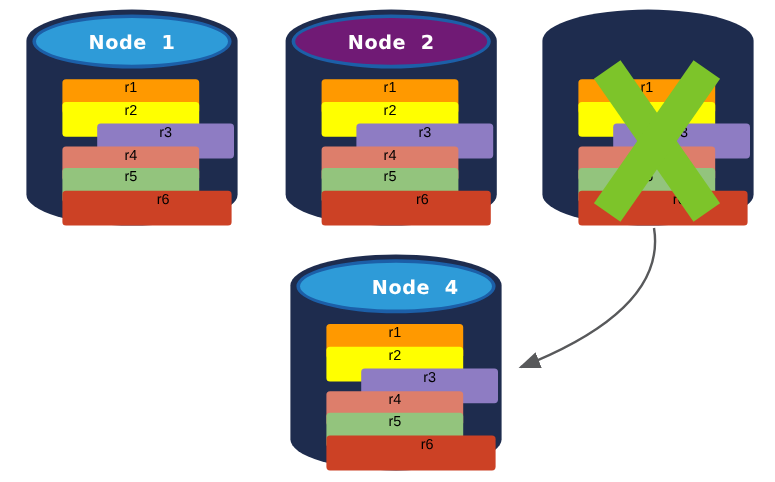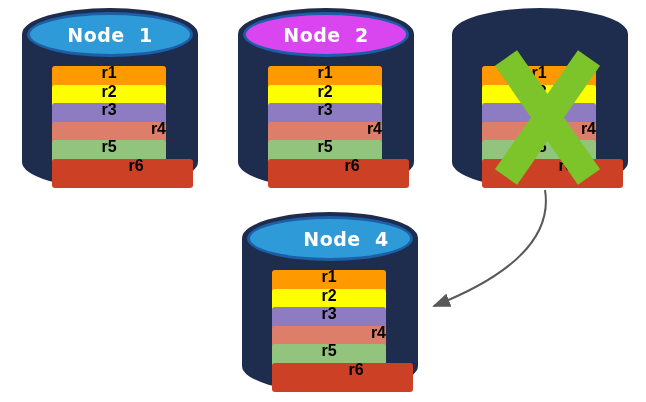--- a/index.html
+++ b/index.html
@@ -26,38 +26,38 @@
     position: absolute;
     left: 5px; right: 5px; top: 4px; height: 45px;
     border-radius: 50%;
     border: 3px solid;
     box-sizing: border-box;
     display: flex; align-items: center; justify-content: center;
   }
   .node-title {
     font-family: "DejaVu Sans", sans-serif;
     font-weight: bold;
-    font-size: 19px;
+    font-size: 16px;
     white-space: pre;
     letter-spacing: 0.5px;
     padding-top: 1px;
   }
   .row {
     position: absolute;
     left: 30px; width: 114px; height: 29px;
     border-radius: 3px;
     text-align: center;
-    font-weight: bold;
-    font-size: 16px;
+    font-weight: normal;
+    font-size: 12px;
     line-height: 14px;
   }
   .row-0 { top: 58px; }
   .row-1 { top: 77px; }
-  .row-2 { top: 95px; }
-  .row-3 { top: 114px; text-align: right; }
+  .row-2 { top: 95px; margin-left: 29px; }
+  .row-3 { top: 114px; }
   .row-4 { top: 132px; }
   .row-5 { top: 151px; padding-left: 27px; }
   .overlay {
     position: absolute; inset: 0;
     pointer-events: none;
   }
 </style>
 </head>
 <body>
 
@@ -71,21 +71,21 @@
     <div class="row row-0" style="background-color: rgb(255, 153, 0); color: rgb(0, 0, 0);">r1</div>
     <div class="row row-1" style="background-color: rgb(255, 255, 0); color: rgb(0, 0, 0);">r2</div>
     <div class="row row-2" style="background-color: rgb(142, 124, 195); color: rgb(0, 0, 0);">r3</div>
     <div class="row row-3" style="background-color: rgb(221, 126, 107); color: rgb(0, 0, 0);">r4</div>
     <div class="row row-4" style="background-color: rgb(147, 196, 125); color: rgb(0, 0, 0);">r5</div>
     <div class="row row-5" style="background-color: rgb(204, 65, 37); color: rgb(0, 0, 0);">r6</div>
   </div>
 
   <div class="node" style="left:238px; top:8px;">
     <div class="cyl-body" style="background-color: rgb(30, 44, 78);"></div>
-    <div class="cyl-top" style="background-color: #d946ef; border-color: rgb(28, 95, 168);">
+    <div class="cyl-top" style="background-color: #701a75; border-color: rgb(28, 95, 168);">
       <span class="node-title" style="color: rgb(255, 255, 255);">Node  2</span>
     </div>
     <div class="row row-0" style="background-color: rgb(255, 153, 0); color: rgb(0, 0, 0);">r1</div>
     <div class="row row-1" style="background-color: rgb(255, 255, 0); color: rgb(0, 0, 0);">r2</div>
     <div class="row row-2" style="background-color: rgb(142, 124, 195); color: rgb(0, 0, 0);">r3</div>
     <div class="row row-3" style="background-color: rgb(221, 126, 107); color: rgb(0, 0, 0);">r4</div>
     <div class="row row-4" style="background-color: rgb(147, 196, 125); color: rgb(0, 0, 0);">r5</div>
     <div class="row row-5" style="background-color: rgb(204, 65, 37); color: rgb(0, 0, 0);">r6</div>
   </div>
 

